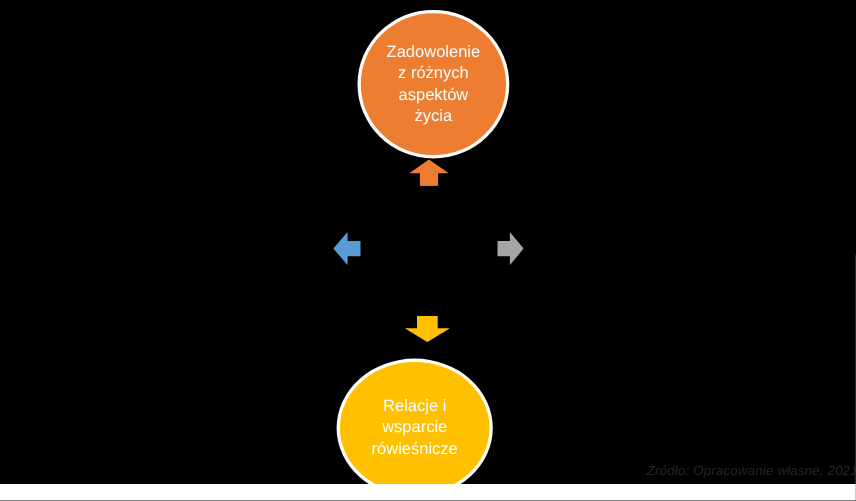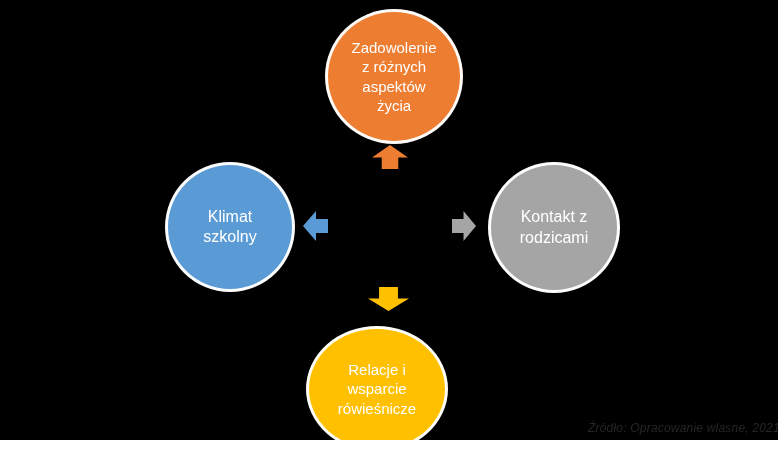--- a/index.html
+++ b/index.html
@@ -70,25 +70,21 @@
 </head>
 <body>
 
 <div class="canvas">
 
   <div class="node node-top" style="--c: #ED7D31;">Zadowolenie
 z różnych
 aspektów
 życia</div>
 
-  <div class="node node-left" style="--c: #5B9BD5;">Klimat
-szkolny</div>
 
-  <div class="node node-right" style="--c: #A5A5A5;">Kontakt z
-rodzicami</div>
 
   <div class="node node-bottom" style="--c: #FFC000;">Relacje i
 wsparcie
 rówieśnicze</div>
 
 
   <div class="arrow arrow-up" style="--c: #ED7D31;"></div>
 
   <div class="arrow arrow-left" style="--c: #5B9BD5;"></div>
 

